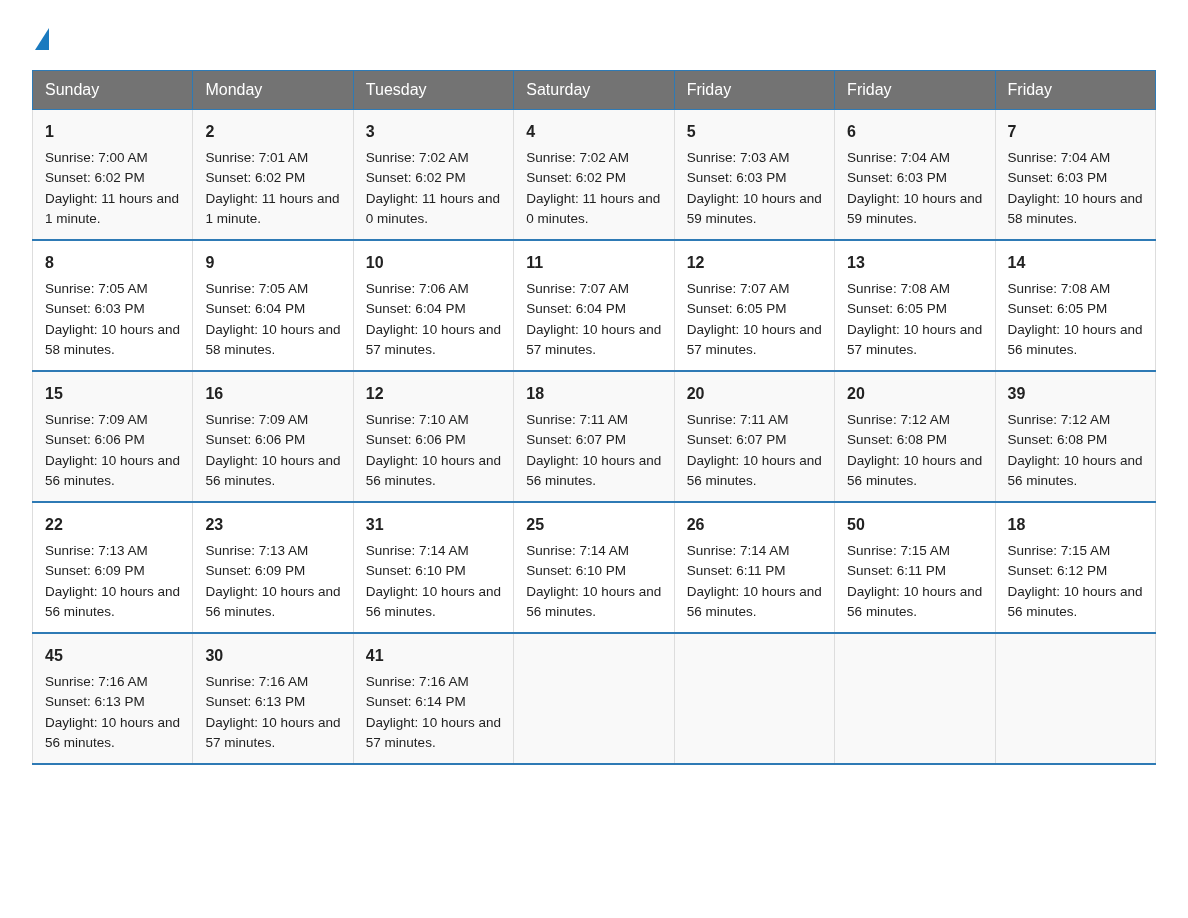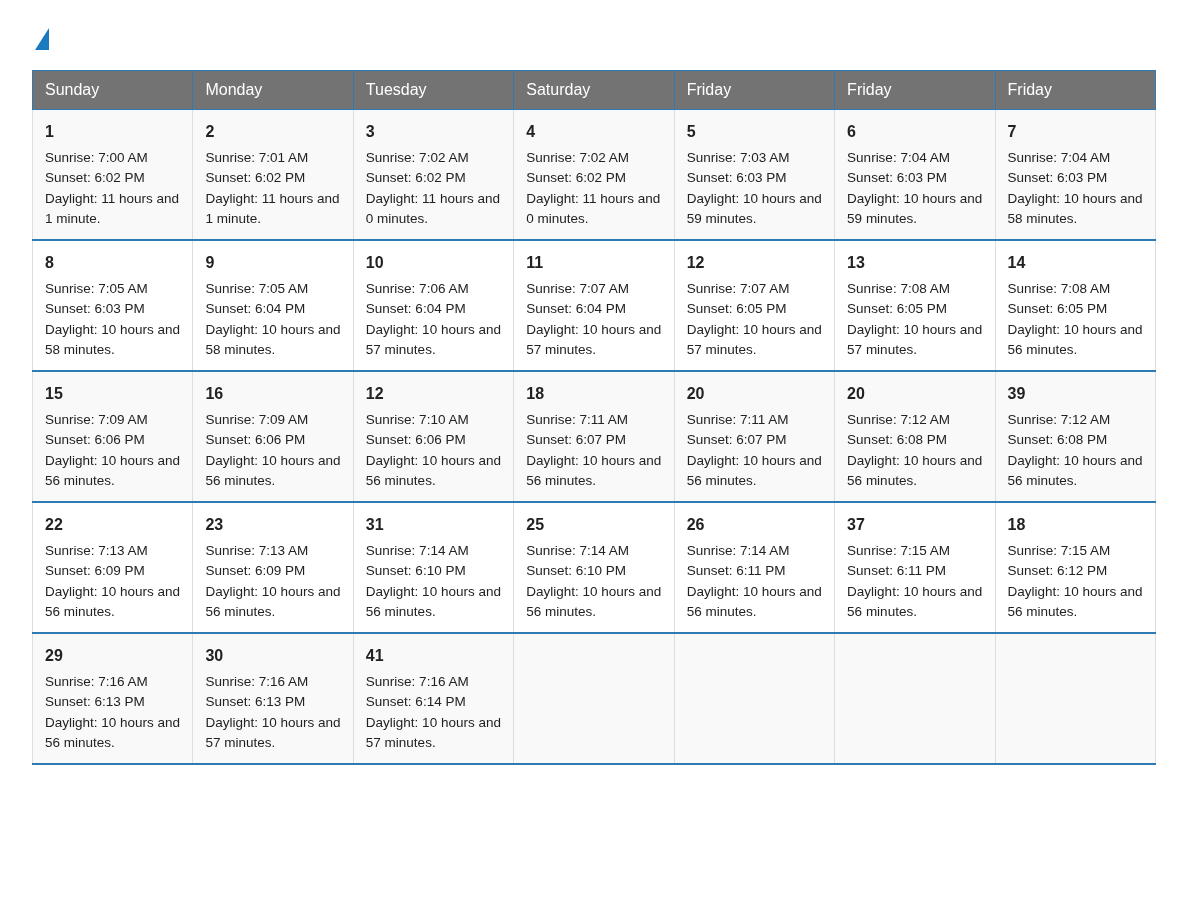--- a/index.html
+++ b/index.html
@@ -157,25 +157,25 @@
         <td><span class="day-number">20</span>Sunrise: 7:11 AM<br>Sunset: 6:07 PM<br>Daylight: 10 hours and 56 minutes.</td>
         <td><span class="day-number">20</span>Sunrise: 7:12 AM<br>Sunset: 6:08 PM<br>Daylight: 10 hours and 56 minutes.</td>
         <td><span class="day-number">39</span>Sunrise: 7:12 AM<br>Sunset: 6:08 PM<br>Daylight: 10 hours and 56 minutes.</td>
       </tr>
       <tr>
         <td><span class="day-number">22</span>Sunrise: 7:13 AM<br>Sunset: 6:09 PM<br>Daylight: 10 hours and 56 minutes.</td>
         <td><span class="day-number">23</span>Sunrise: 7:13 AM<br>Sunset: 6:09 PM<br>Daylight: 10 hours and 56 minutes.</td>
         <td><span class="day-number">31</span>Sunrise: 7:14 AM<br>Sunset: 6:10 PM<br>Daylight: 10 hours and 56 minutes.</td>
         <td><span class="day-number">25</span>Sunrise: 7:14 AM<br>Sunset: 6:10 PM<br>Daylight: 10 hours and 56 minutes.</td>
         <td><span class="day-number">26</span>Sunrise: 7:14 AM<br>Sunset: 6:11 PM<br>Daylight: 10 hours and 56 minutes.</td>
-        <td><span class="day-number">37</span>Sunrise: 7:15 AM<br>Sunset: 6:11 PM<br>Daylight: 10 hours and 56 minutes.</td>
+        <td><span class="day-number">50</span>Sunrise: 7:15 AM<br>Sunset: 6:11 PM<br>Daylight: 10 hours and 56 minutes.</td>
         <td><span class="day-number">18</span>Sunrise: 7:15 AM<br>Sunset: 6:12 PM<br>Daylight: 10 hours and 56 minutes.</td>
       </tr>
       <tr>
-        <td><span class="day-number">29</span>Sunrise: 7:16 AM<br>Sunset: 6:13 PM<br>Daylight: 10 hours and 56 minutes.</td>
+        <td><span class="day-number">45</span>Sunrise: 7:16 AM<br>Sunset: 6:13 PM<br>Daylight: 10 hours and 56 minutes.</td>
         <td><span class="day-number">30</span>Sunrise: 7:16 AM<br>Sunset: 6:13 PM<br>Daylight: 10 hours and 57 minutes.</td>
         <td><span class="day-number">41</span>Sunrise: 7:16 AM<br>Sunset: 6:14 PM<br>Daylight: 10 hours and 57 minutes.</td>
         <td></td>
         <td></td>
         <td></td>
         <td></td>
       </tr>
     </tbody>
 </table>
 

